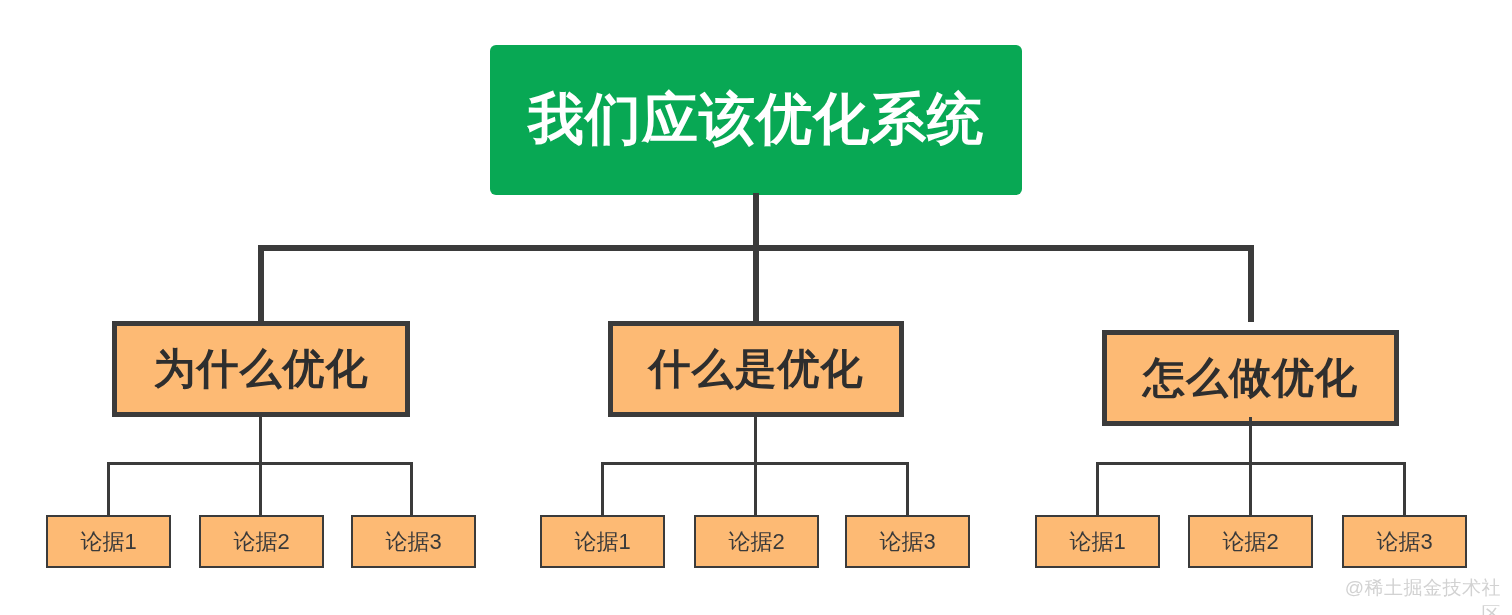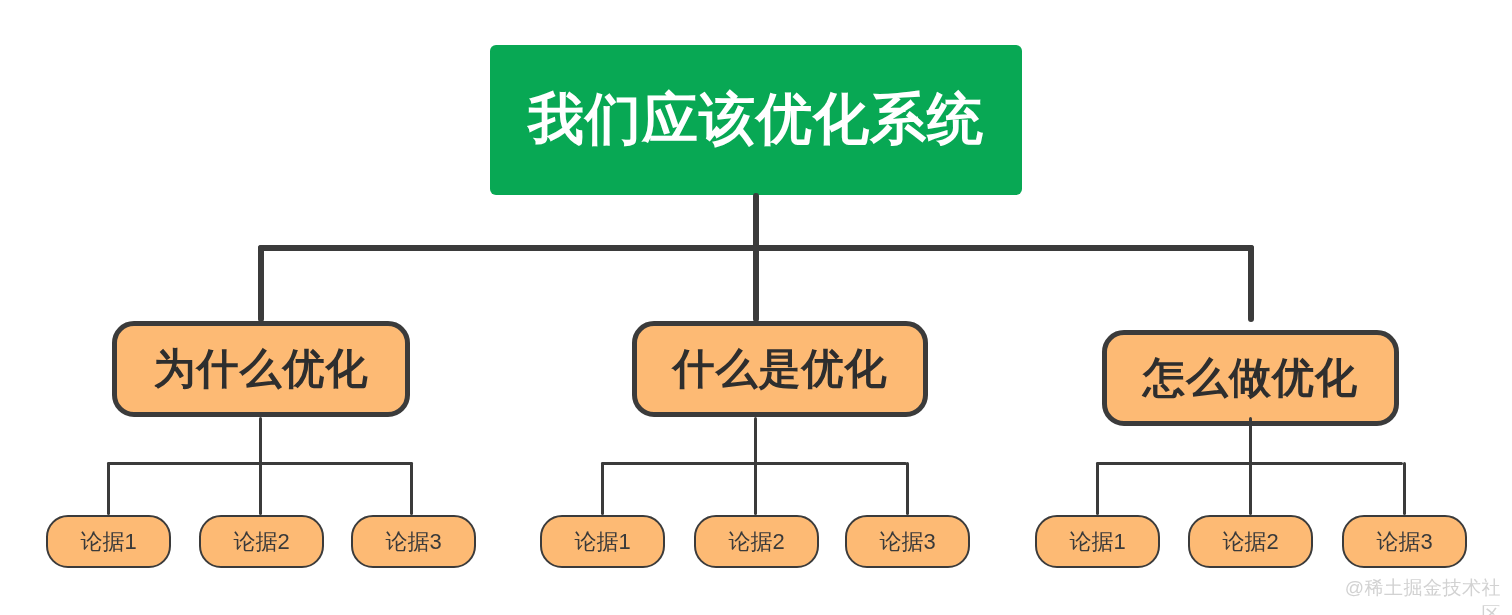--- a/index.html
+++ b/index.html
@@ -3,21 +3,21 @@
 <meta charset="utf-8">
 <style>
   :root {
     --accent-green: #08A854;
     --connector: #3B3B3B;
     --box-border: #3B3B3B;
     --text-dark: #2E2E2E;
     --text-leaf: #3A3A3A;
     --watermark: #D2D2D2;
   }
-  * { margin: 0; padding: 0; box-sizing: border-box; border-radius: 22px; }
+  * { margin: 0; padding: 0; box-sizing: border-box; }
   html, body { background: #ffffff; }
   body {
     font-family: "Liberation Sans", "DejaVu Sans", sans-serif;
     width: 1512px; height: 615px; overflow: hidden;
   }
   .canvas {
     position: relative;
     width: 1512px; height: 615px;
     background: #ffffff;
   }
@@ -73,21 +73,21 @@
 
   <div class="node node-root" style="left:490px; top:45px; width:532px; height:150px;">我们应该优化系统</div>
 
   <div class="conn" style="left:753px; top:193px; width:6px;  height:58px;"></div>
   <div class="conn" style="left:258px; top:245px; width:996px; height:6px;"></div>
   <div class="conn" style="left:258px; top:245px; width:6px;  height:77px;"></div>
   <div class="conn" style="left:753px; top:245px; width:6px;  height:77px;"></div>
   <div class="conn" style="left:1248px;top:245px; width:6px;  height:77px;"></div>
 
   <div class="node node-branch" style="left:112px; top:321px; width:298px; height:96px;">为什么优化</div>
-  <div class="node node-branch" style="left:608px; top:321px; width:296px; height:96px;margin-left:24px;">什么是优化</div>
+  <div class="node node-branch" style="left:608px; top:321px; width:296px; height:96px;">什么是优化</div>
   <div class="node node-branch" style="left:1102px; top:330px; width:297px; height:96px;">怎么做优化</div>
 
   <div class="conn" style="left:259px;  top:417px; width:3px;   height:46px;"></div>
   <div class="conn" style="left:107px;  top:462px; width:306px; height:3px;"></div>
   <div class="conn" style="left:107px;  top:462px; width:3px;   height:53px;"></div>
   <div class="conn" style="left:259px;  top:462px; width:3px;   height:53px;"></div>
   <div class="conn" style="left:410px;  top:462px; width:3px;   height:53px;"></div>
 
   <div class="conn" style="left:754px;  top:417px; width:3px;   height:46px;"></div>
   <div class="conn" style="left:601px;  top:462px; width:306px; height:3px;"></div>

